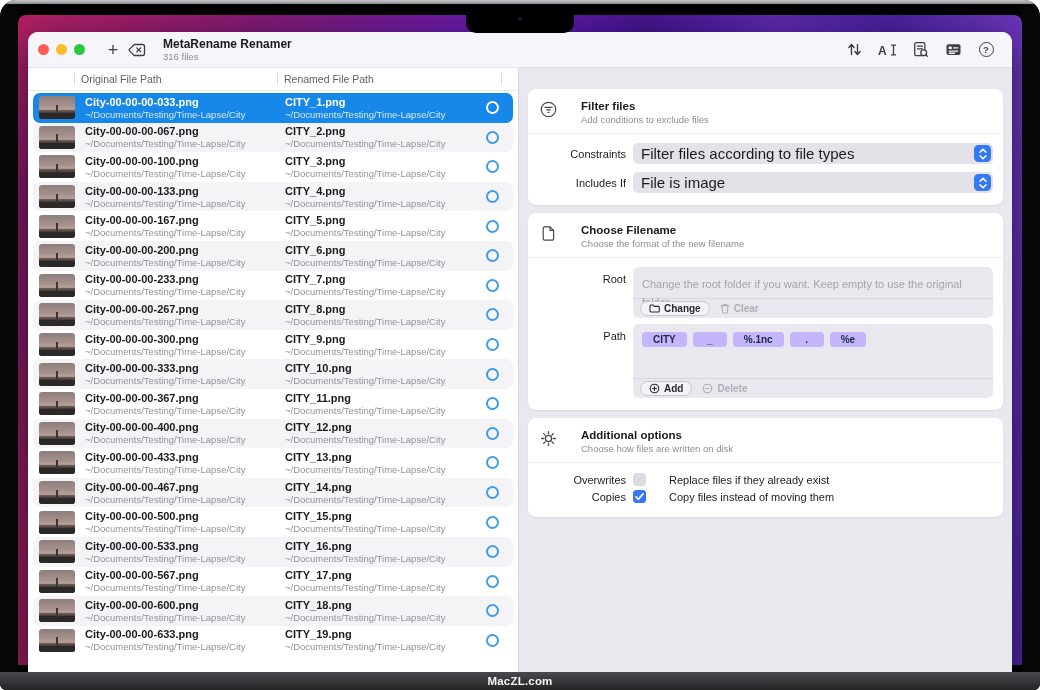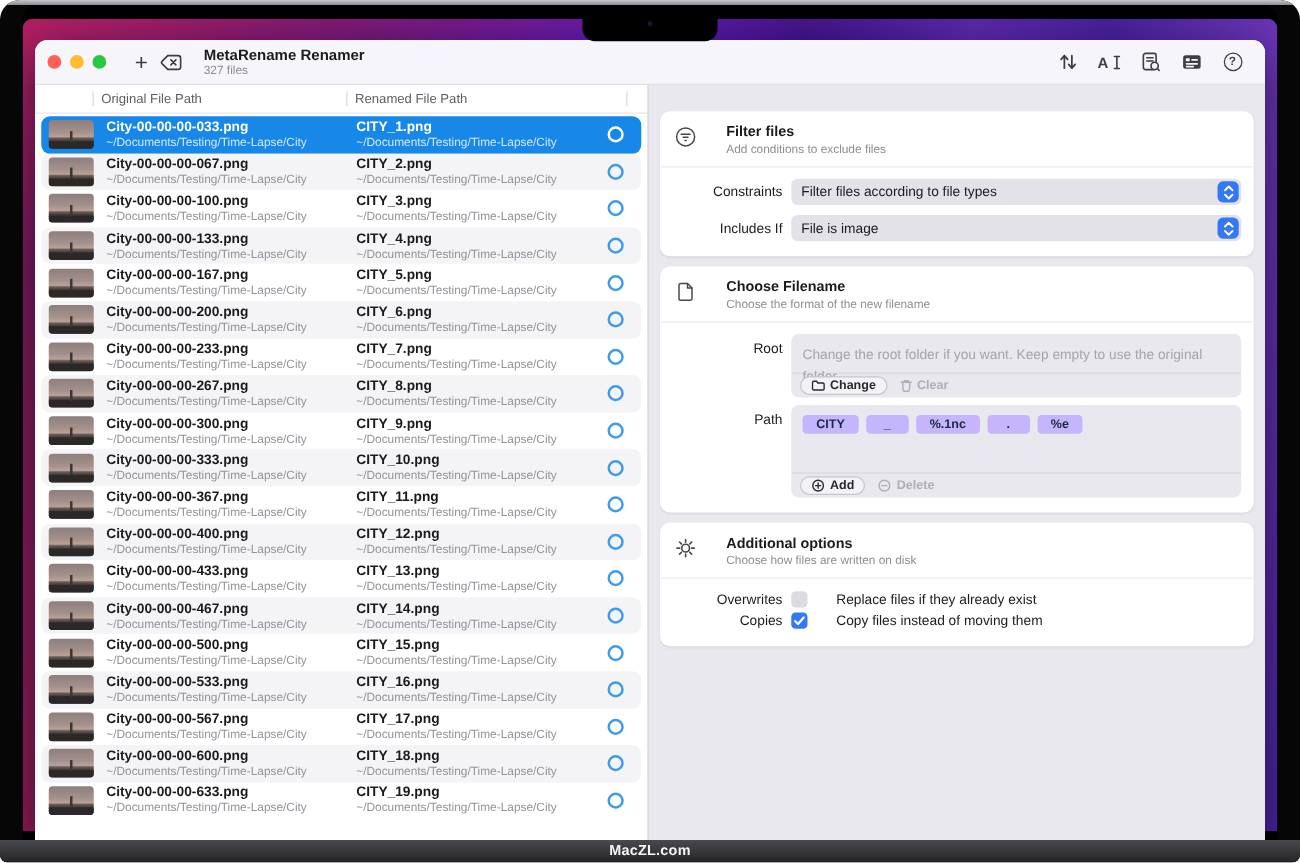--- a/index.html
+++ b/index.html
@@ -65,21 +65,21 @@
   .card-title { font-size:11.5px; font-weight:bold; color:#1b1b1d; line-height:13px; }
   .card-sub { font-size:9.5px; color:#8e8e93; line-height:11px; margin-top:1px; }
   .card-div { border-top:1px solid #ececf0; margin:0 1px; }
   .card-body { padding:9px 10px 12px; }
   .form-row { display:flex; align-items:center; margin-bottom:8px; }
   .form-row:last-child { margin-bottom:0; }
   .form-row.top { align-items:flex-start; }
   .form-label { width:95px; flex:none; text-align:right; font-size:11px; color:#1c1c1e; padding-right:7px; }
   .form-row.top .form-label { padding-top:6px; }
   .dropdown { flex:1; height:21px; background:#e3e2e8; border-radius:5px; display:flex; align-items:center; position:relative; padding:0 26px 0 8px; }
-  .dd-value { font-size:11px; color:#1b1b1d; white-space:nowrap;text-align:center; }
+  .dd-value { font-size:15px; color:#1b1b1d; white-space:nowrap;text-align:center; }
   .dd-stepper { position:absolute; right:2px; top:2px; width:17px; height:17px; background:#3478f6; border-radius:4.5px; display:flex; align-items:center; justify-content:center; }
 
   .field-box { flex:1; background:#e9e8ee; border-radius:6px; overflow:hidden; }
   .field-main { padding:7px 9px; }
   .root-main { height:31px; }
   .placeholder { font-size:11px; color:#a4a4aa; }
   .field-footer { border-top:1px solid rgba(0,0,0,.07); padding:2px 7px; display:flex; align-items:center; gap:10px; height:20px; }
   .pill { display:inline-flex; align-items:center; gap:4px; height:15px; padding:0 8px; border:1px solid #c7c6cd; border-radius:8px; background:#f3f2f6; font-size:10px; font-weight:bold; color:#2a2a2e; font-family:inherit; }
   .ghost { display:inline-flex; align-items:center; gap:4px; background:none; border:none; font-size:10px; font-weight:bold; color:#aeaeb4; font-family:inherit; }
   .tokens { display:flex; gap:6px; flex-wrap:wrap; height:40px; align-content:flex-start; padding-top:1px; }
@@ -115,21 +115,21 @@
           <span class="plus-glyph">+</span>
         </button>
         <button class="tb-btn">
           <svg width="20" height="16" viewBox="0 0 20 16" fill="none" stroke="#3d3d42" stroke-width="1.3" stroke-linecap="round" stroke-linejoin="round">
             <path d="M7.2 2.5 h8.3 a2 2 0 0 1 2 2 v7 a2 2 0 0 1 -2 2 H7.2 L2.6 8.9 a1.2 1.2 0 0 1 0 -1.8 Z"></path>
             <path d="M9.7 5.9 l4 4 M13.7 5.9 l-4 4"></path>
           </svg>
         </button>
         <div class="title-block">
           <div class="t1">MetaRename Renamer</div>
-          <div class="t2">327 files</div>
+          <div class="t2">316 files</div>
         </div>
         <div class="tb-spacer"></div>
         <div class="tools">
           <button class="tb-btn">
             <svg width="17" height="15" viewBox="0 0 17 15" fill="none" stroke="#3d3d42" stroke-width="1.4" stroke-linecap="round" stroke-linejoin="round">
               <path d="M5.5 12.5 V2.8 M5.5 2.5 l-2.6 3 M5.5 2.5 l2.6 3"></path>
               <path d="M11.5 2.5 v9.7 M11.5 12.5 l-2.6 -3 M11.5 12.5 l2.6 -3"></path>
             </svg>
           </button>
           <button class="tb-btn">

